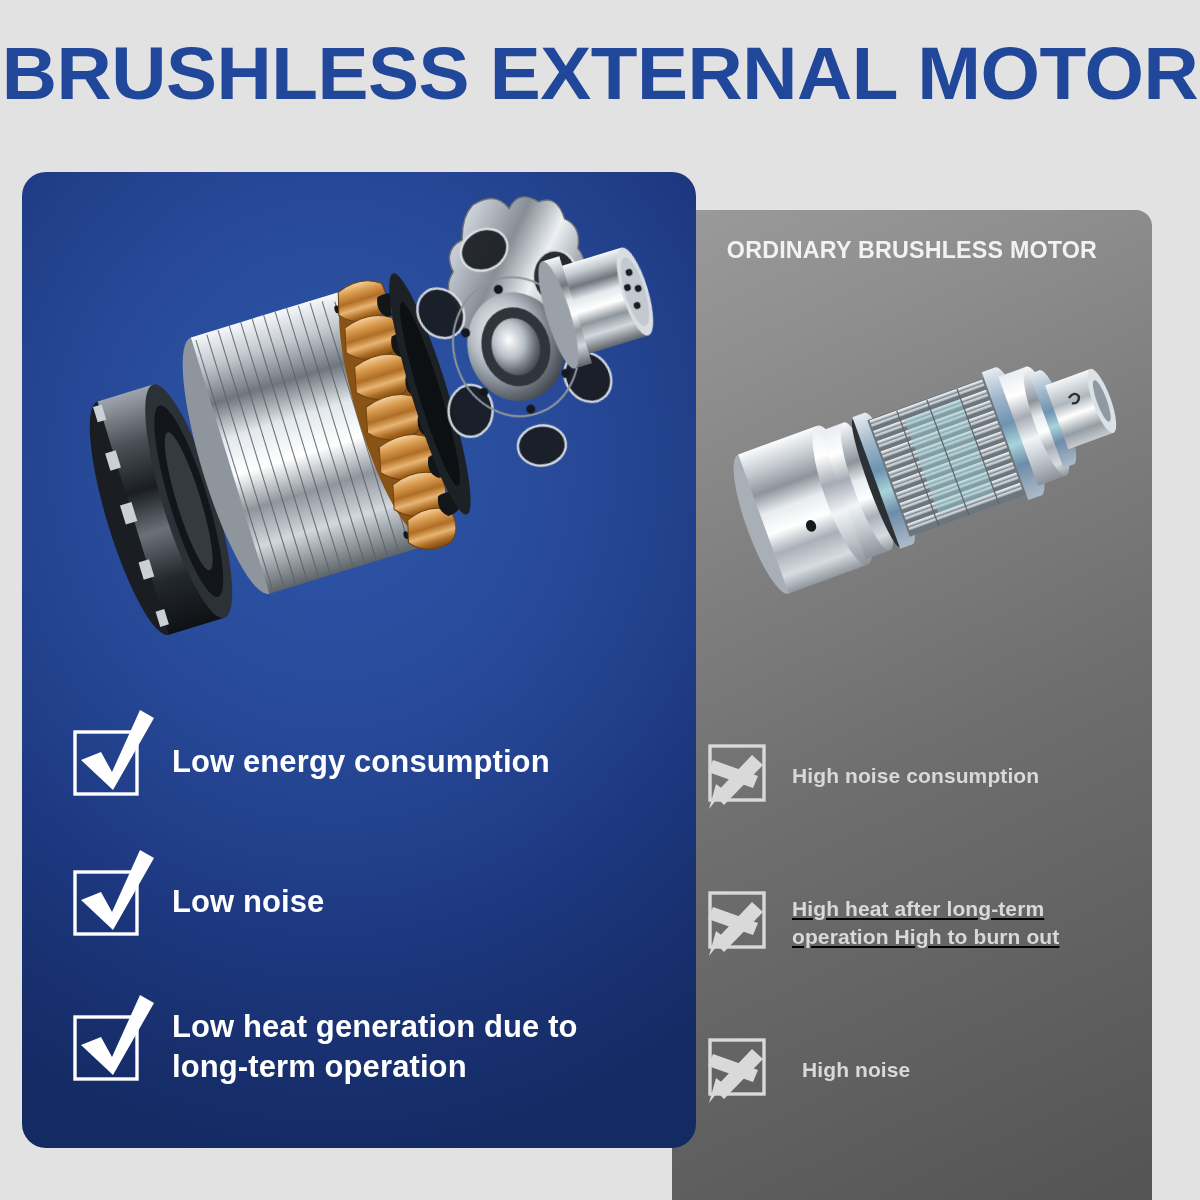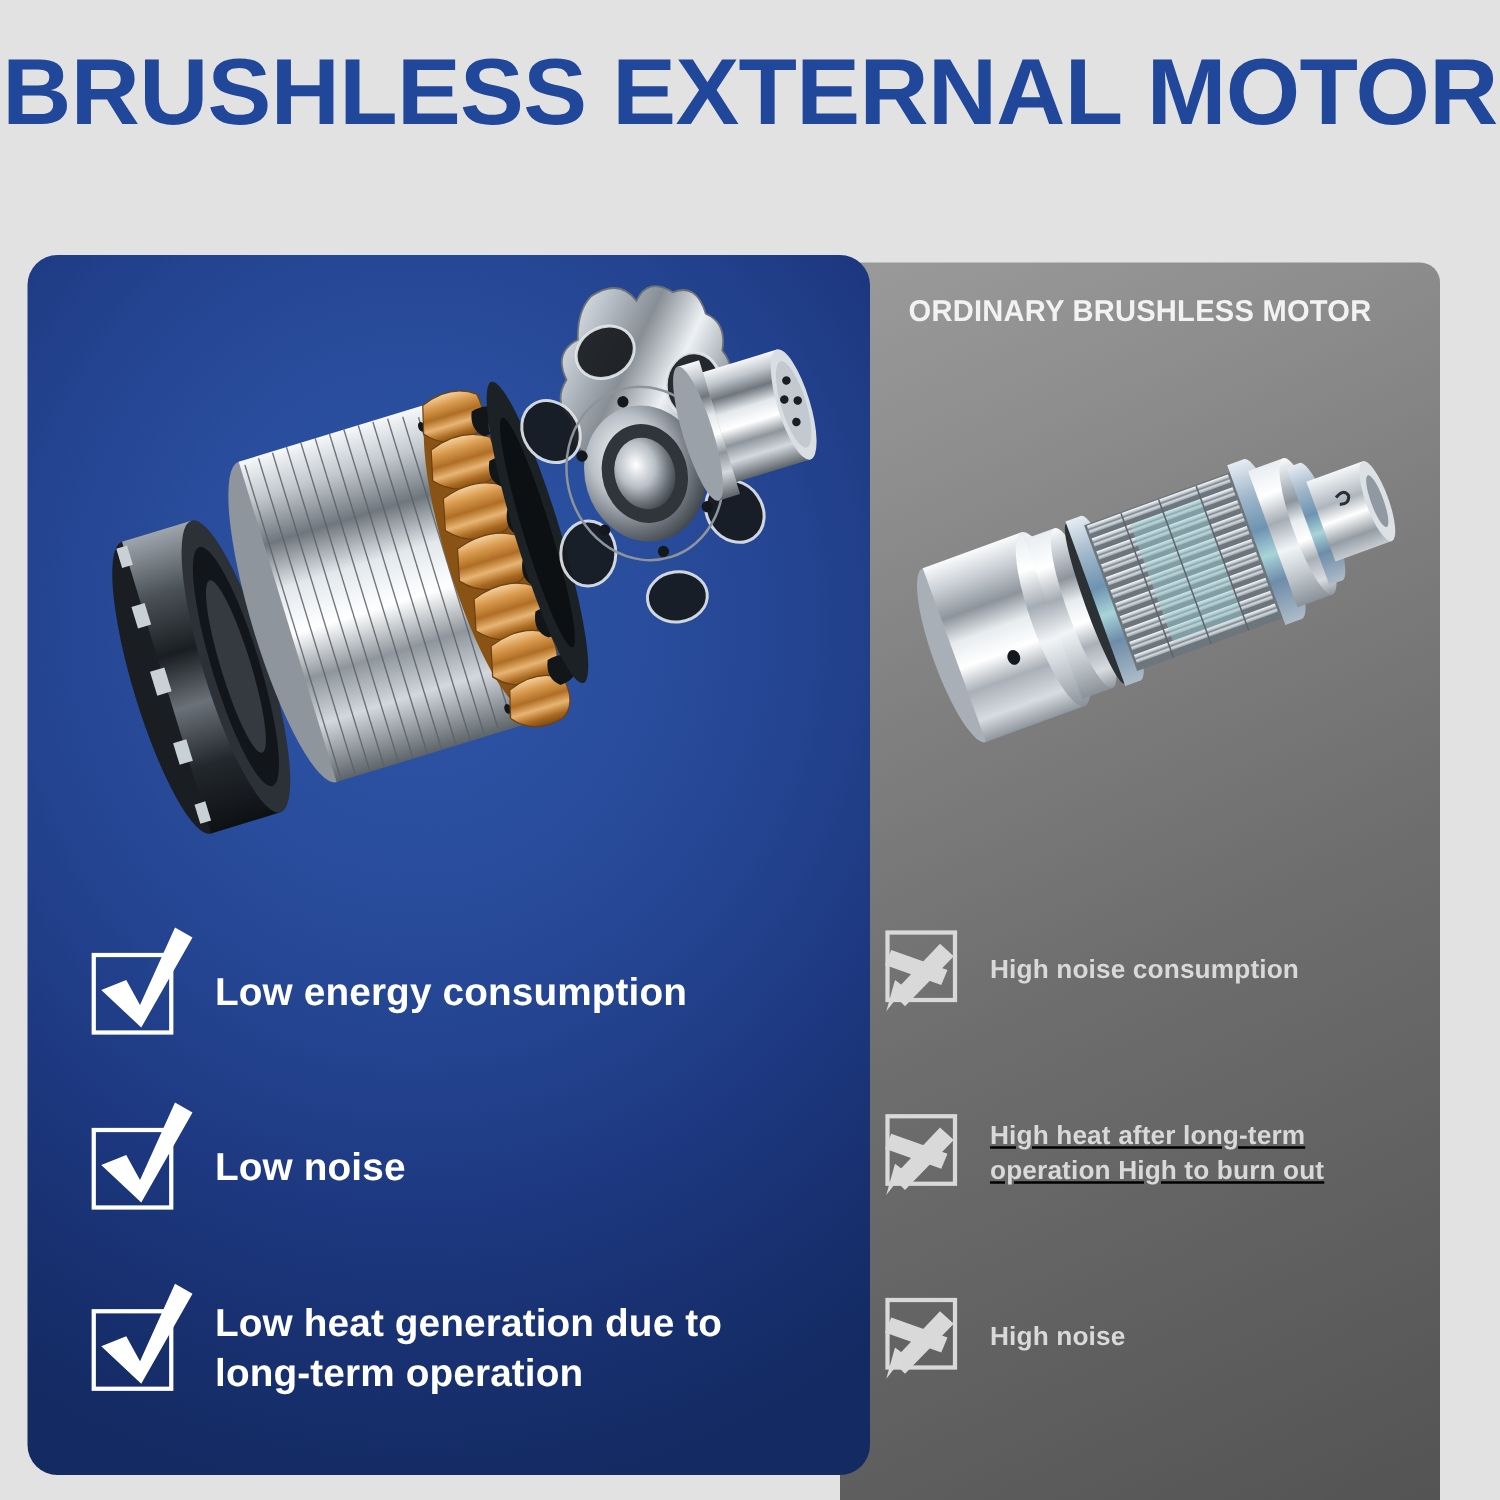--- a/index.html
+++ b/index.html
@@ -63,21 +63,20 @@
     border-radius:24px;
     background:
       radial-gradient(ellipse 95% 72% at 46% 30%,
         #2F55A8 0%,
         #2A4E9E 26%,
         #244491 48%,
         #1D3880 68%,
         #18306F 85%,
         #132A63 100%);
     overflow:hidden;
-    margin-top:32px;
   }
 
   
   .motor-brushless{
     position:absolute;
     left:20px; top:24px;
     width:650px; height:470px;
   }
 
   
@@ -122,21 +121,21 @@
     position:absolute;
     left:38px; top:495px;
     width:430px;
   }
   .gfeat-row{
     display:flex;
     align-items:center;
   }
   .gfeat-row.g1{ height:142px; }
   .gfeat-row.g2{ height:152px;text-decoration:underline; }
-  .gfeat-row.g3{ height:142px; }
+  .gfeat-row.g3{ height:142px;gap:10px; }
 
   .x-icon{
     position:relative;
     width:58px; height:58px;
     flex:0 0 58px;
     margin-right:24px;
   }
   .x-icon svg{ position:absolute; left:-4px; top:-4px; }
 
   .gfeat-text{

